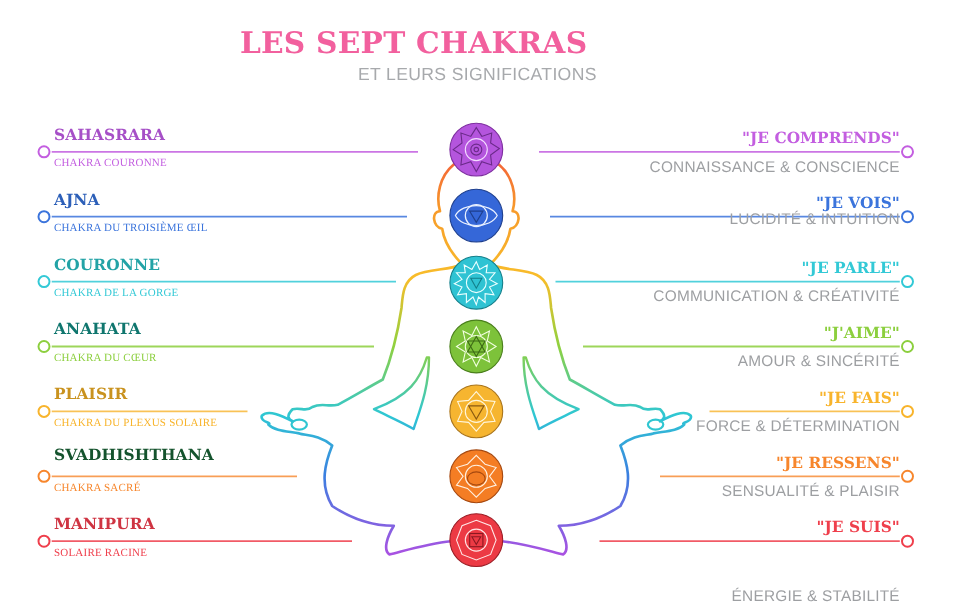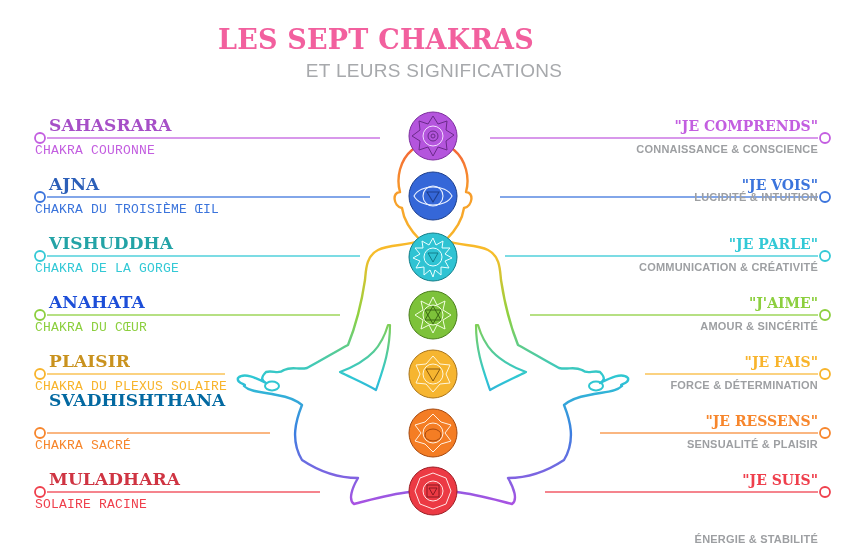--- a/index.html
+++ b/index.html
@@ -1,26 +1,26 @@
 <!DOCTYPE html>
 <html><head>
 <meta charset="utf-8">
 <style>
   * { margin:0; padding:0; box-sizing:border-box; }
   html, body { width:868px; height:553px; background:#ffffff; overflow:hidden; }
   body { position:relative; font-family:"DejaVu Sans", sans-serif; }
   .title { position:absolute; left:0; width:752px; top:24px; text-align:center;
     font-family:"DejaVu Serif", serif; font-weight:bold; font-size:27px; letter-spacing:0.2px; }
   .subtitle { position:absolute; left:0; width:868px; top:60px; text-align:center;
-    font-family:"Liberation Sans", sans-serif; font-size:19px; letter-spacing:0.3px; }
+    font-family:"Liberation Sans", sans-serif; font-size:16px; letter-spacing:0.3px; }
   svg.art { position:absolute; left:0; top:0; }
-  .name { position:absolute; left:49px; font-family:"DejaVu Serif", serif; font-weight:bold; font-size:17px; letter-spacing:0.1px; white-space:nowrap; }
-  .sub { position:absolute; left:35px; font-family:Liberation Mono, monospace; font-size:13px; letter-spacing:0.2px; white-space:nowrap; }
+  .name { position:absolute; left:49px; font-family:"DejaVu Serif", serif; font-weight:bold; font-size:14px; letter-spacing:0.1px; white-space:nowrap; }
+  .sub { position:absolute; left:49px; font-family:Liberation Serif, serif; font-size:10px; letter-spacing:0.2px; white-space:nowrap; }
   .quote { position:absolute; right:50px; font-family:"DejaVu Serif", serif; font-weight:bold; font-size:14px; white-space:nowrap; text-align:right; }
-  .meaning { position:absolute; right:50px; font-family:"Liberation Sans", sans-serif; font-size:11px; letter-spacing:0.2px; white-space:nowrap; text-align:right;font-weight:bold; }
+  .meaning { position:absolute; right:50px; font-family:"Liberation Sans", sans-serif; font-size:14px; letter-spacing:0.2px; white-space:nowrap; text-align:right; }
 </style>
 </head>
 <body>
 
 <div class="title" style="color: rgb(242, 96, 158);">LES SEPT CHAKRAS</div>
 <div class="subtitle" style="color: rgb(167, 169, 172);">ET LEURS SIGNIFICATIONS</div>
 
 <svg class="art" width="868" height="553" viewBox="0 0 868 553">
   <defs>
     <linearGradient id="bodyGrad" x1="0" y1="120" x2="0" y2="510" gradientUnits="userSpaceOnUse">
@@ -171,41 +171,41 @@
   <div class="quote" style="top: 118px; color: rgb(195, 94, 224);">"JE COMPRENDS"</div>
   <div class="meaning" style="top: 143px; color: rgb(157, 159, 162);">CONNAISSANCE &amp; CONSCIENCE</div>
 </div>
 <div>
   <div class="name" style="top: 174px; color: rgb(44, 95, 184);">AJNA</div>
   <div class="sub" style="top: 202px; color: rgb(59, 116, 220);">CHAKRA DU TROISIÈME ŒIL</div>
   <div class="quote" style="top: 177px; color: rgb(59, 116, 220);">"JE VOIS"</div>
   <div class="meaning" style="top: 191px; color: rgb(157, 159, 162);">LUCIDITÉ &amp; INTUITION</div>
 </div>
 <div>
-  <div class="name" style="top: 233px; color: rgb(35, 163, 166);">VISHUDDHA</div>
+  <div class="name" style="top: 233px; color: rgb(35, 163, 166);">COURONNE</div>
   <div class="sub" style="top: 261px; color: rgb(51, 201, 214);">CHAKRA DE LA GORGE</div>
   <div class="quote" style="top: 236px; color: rgb(51, 201, 214);">"JE PARLE"</div>
   <div class="meaning" style="top: 261px; color: rgb(157, 159, 162); text-align: right;">COMMUNICATION &amp; CRÉATIVITÉ</div>
 </div>
 <div>
-  <div class="name" style="top: 292px; color: #1d4ed8;">ANAHATA</div>
+  <div class="name" style="top: 292px; color: #0f766e;">ANAHATA</div>
   <div class="sub" style="top: 320px; color: rgb(140, 207, 62);">CHAKRA DU CŒUR</div>
   <div class="quote" style="top: 295px; color: rgb(140, 207, 62);">"J'AIME"</div>
   <div class="meaning" style="top: 320px; color: rgb(157, 159, 162);">AMOUR &amp; SINCÉRITÉ</div>
 </div>
 <div>
   <div class="name" style="top: 351px; color: rgb(201, 146, 30);">PLAISIR</div>
   <div class="sub" style="top: 379px; color: rgb(248, 180, 44);">CHAKRA DU PLEXUS SOLAIRE</div>
   <div class="quote" style="top: 354px; color: rgb(248, 180, 44);">"JE FAIS"</div>
   <div class="meaning" style="top: 379px; color: rgb(157, 159, 162);">FORCE &amp; DÉTERMINATION</div>
 </div>
 <div>
-  <div class="name" style="top: 390px; color: #0369a1;">SVADHISHTHANA</div>
+  <div class="name" style="top: 406px; color: #14532d;">SVADHISHTHANA</div>
   <div class="sub" style="top: 438px; color: rgb(247, 134, 44);">CHAKRA SACRÉ</div>
   <div class="quote" style="top: 413px; color: rgb(247, 134, 44);">"JE RESSENS"</div>
   <div class="meaning" style="top: 438px; color: rgb(157, 159, 162); margin-left: 44px;">SENSUALITÉ &amp; PLAISIR</div>
 </div>
 <div>
-  <div class="name" style="top: 469px; color: rgb(207, 52, 66);">MULADHARA</div>
+  <div class="name" style="top: 469px; color: rgb(207, 52, 66);">MANIPURA</div>
   <div class="sub" style="top: 497px; color: rgb(239, 63, 76);">SOLAIRE RACINE</div>
   <div class="quote" style="top: 472px; color: rgb(239, 63, 76);">"JE SUIS"</div>
   <div class="meaning" style="top: 497px; color: rgb(157, 159, 162); margin-top: 36px;">ÉNERGIE &amp; STABILITÉ</div>
 </div>
 
 </body></html>

